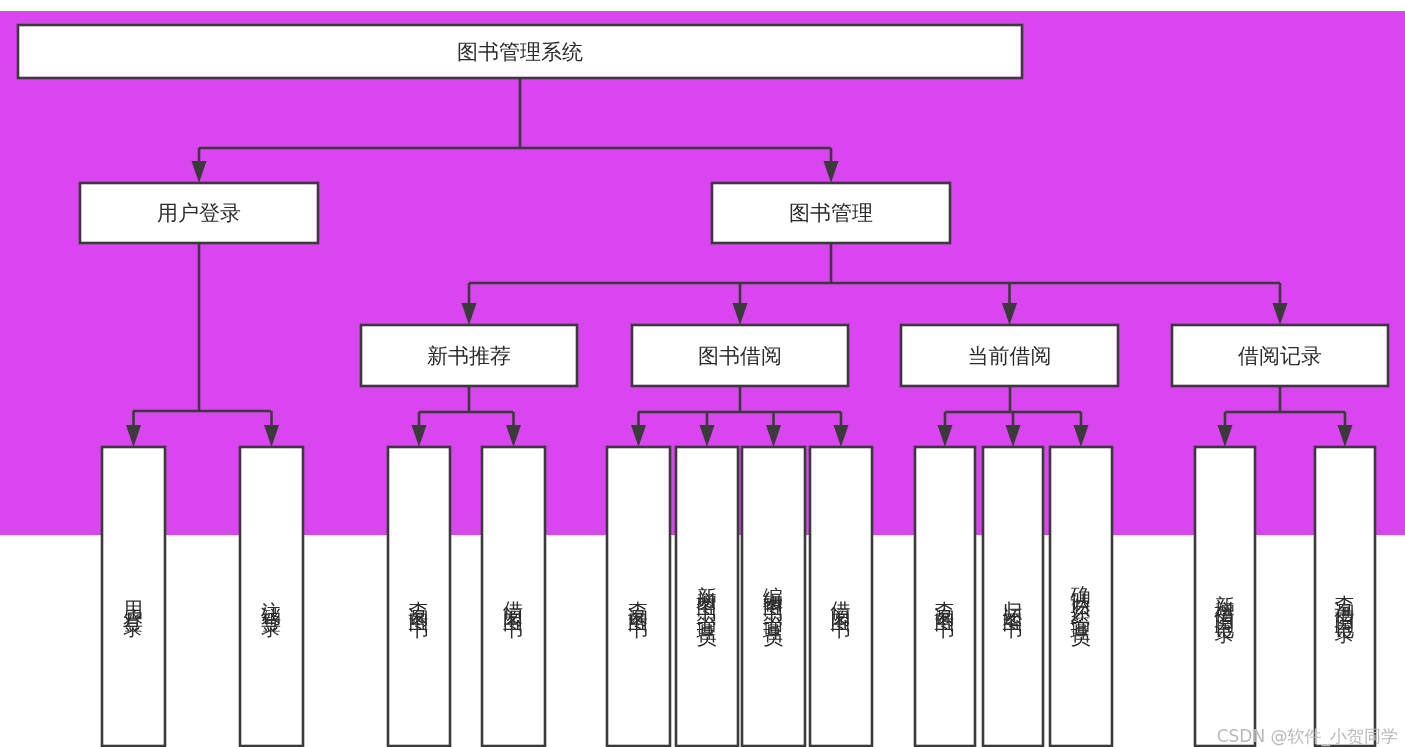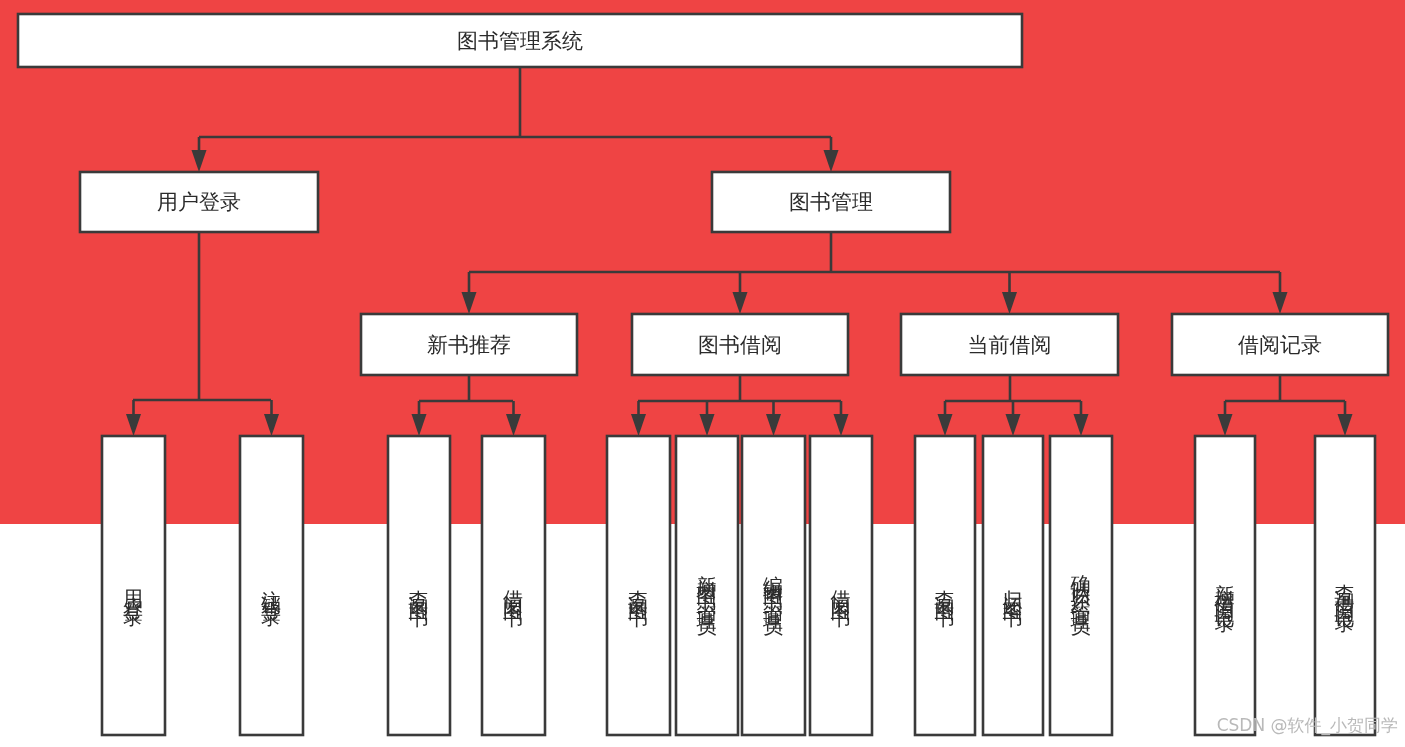--- a/index.html
+++ b/index.html
@@ -11,21 +11,22 @@
   body {
     width: 1405px;
     height: 747px;
     font-family: "DejaVu Sans", "Liberation Sans", sans-serif;
     overflow: hidden;
   }
   #diagram-root {
     position: relative;
     width: 1405px;
     height: 524px;
-    background: #ef4444;
+    background: #d946ef;
+    margin-top: 11px;
   }
   svg.diagram-canvas {
     position: absolute;
     left: 0;
     top: 0;
     width: 1405px;
     height: 747px;
     display: block;
   }
   .node-box {

